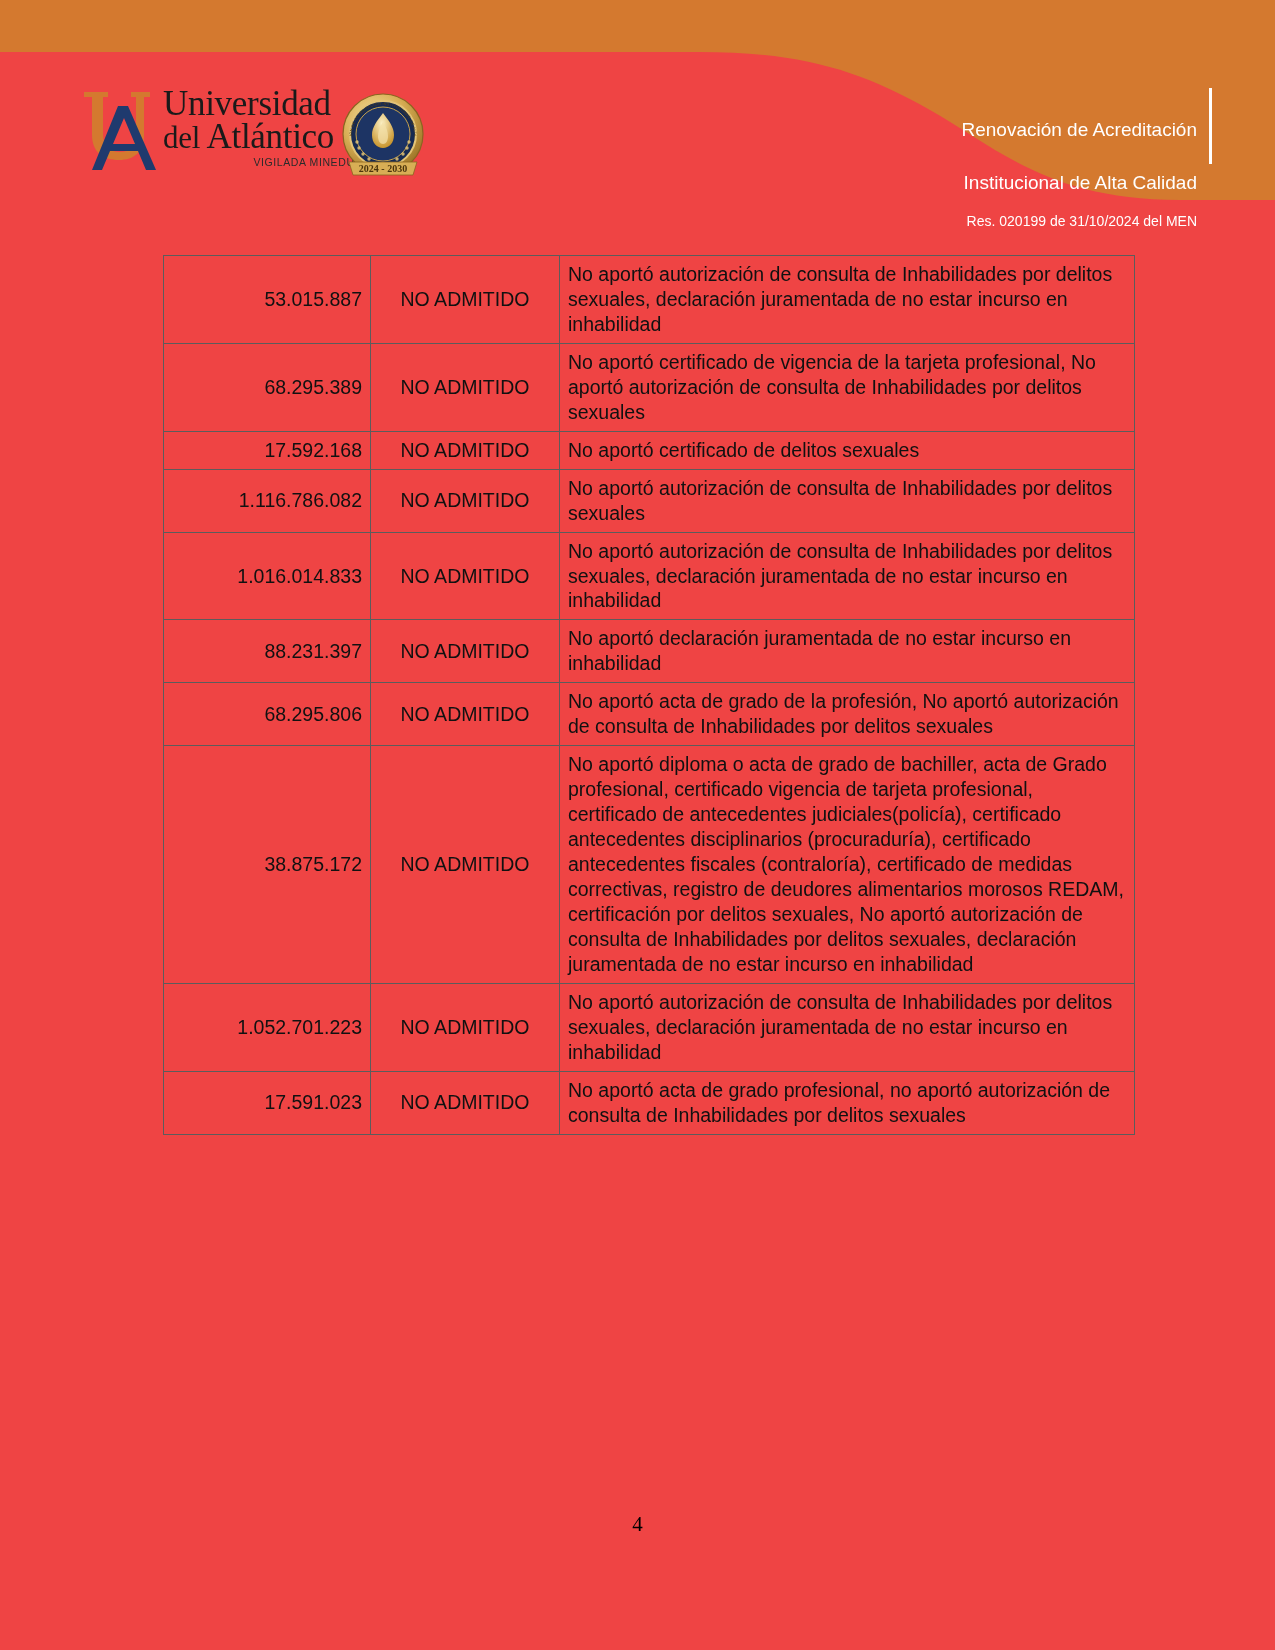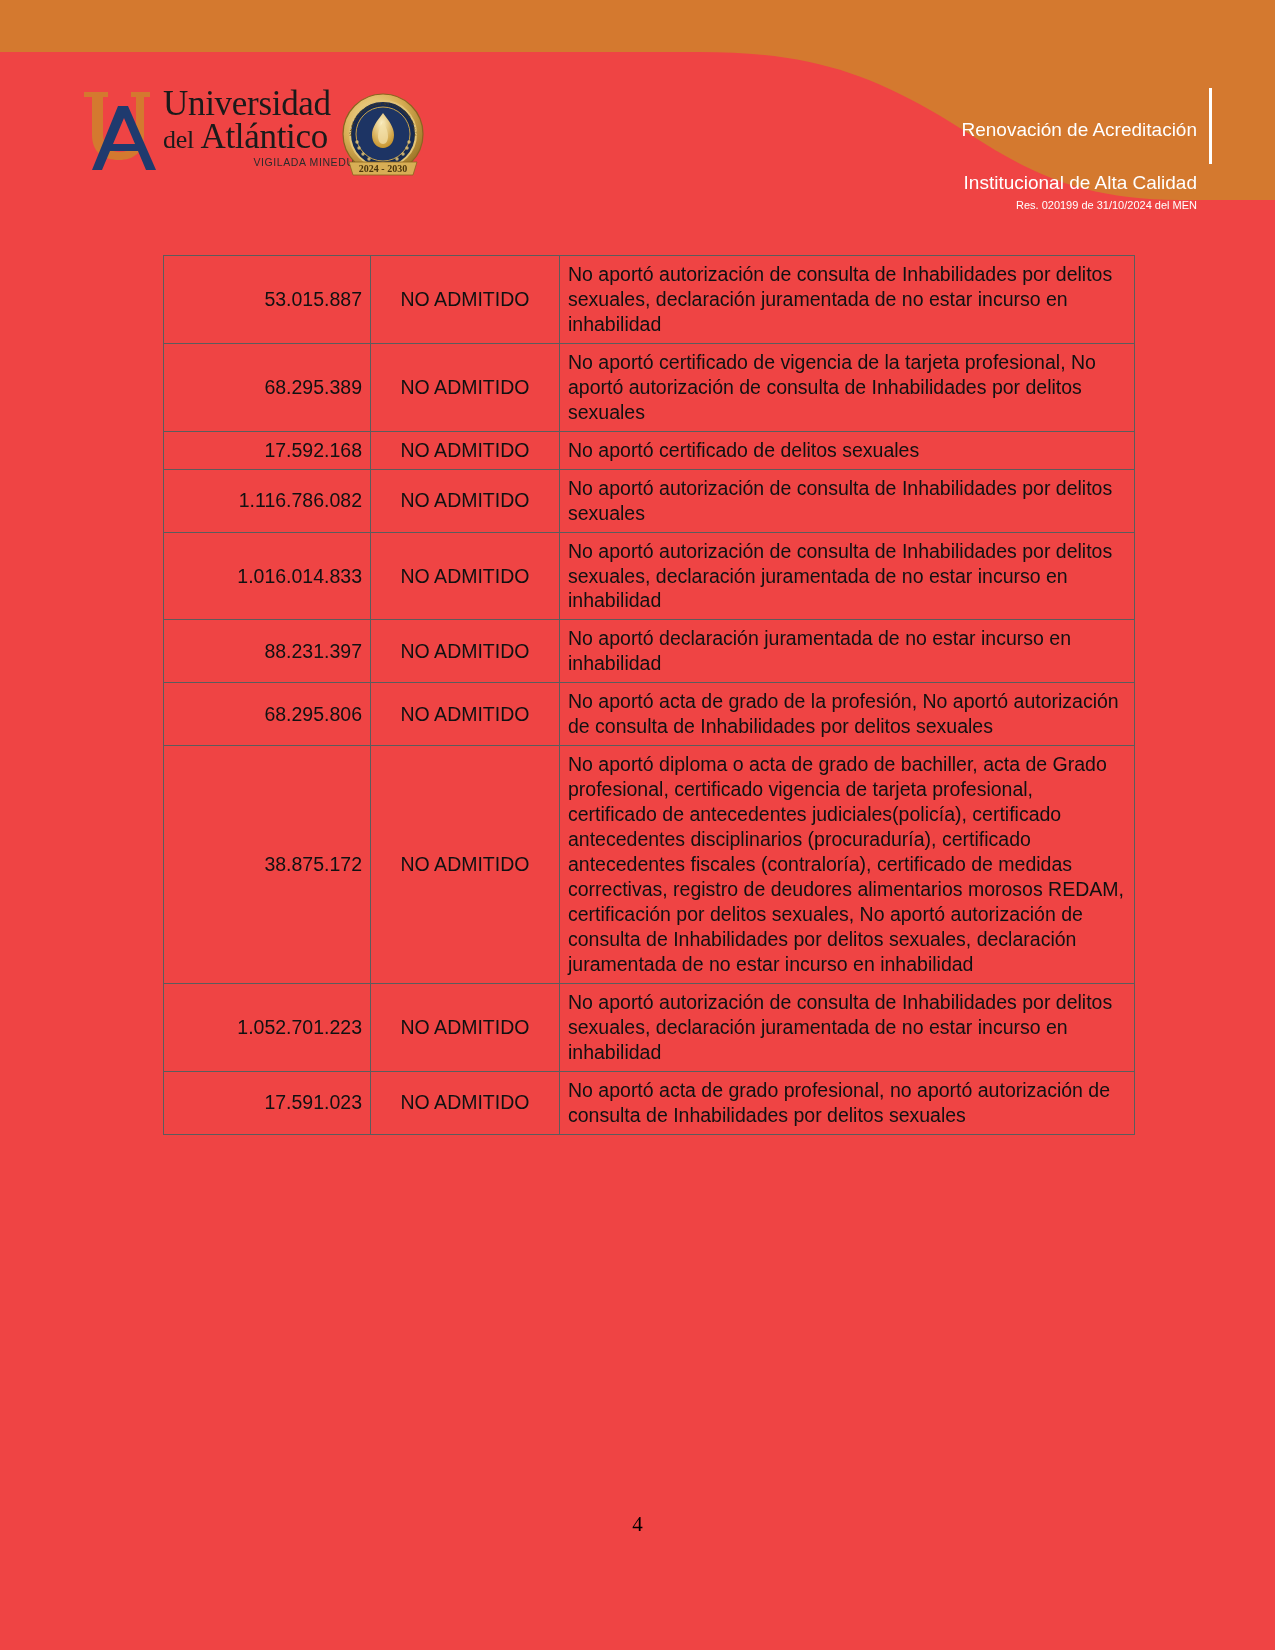--- a/index.html
+++ b/index.html
@@ -57,21 +57,21 @@
   }
   .logo-line2 {
     font-family: "Liberation Serif", serif;
     font-size: 35px;
     color: #1a1a1a;
     line-height: 1.02;
     letter-spacing: -0.3px;
     white-space: nowrap;
     margin-top: -3px;
   }
-  .logo-line2 .small { font-size: 26px; }
+  .logo-line2 .small { font-size: 31px; }
   .logo-tag {
     font-family: "Liberation Sans", sans-serif;
     font-size: 10.5px;
     letter-spacing: 0.6px;
     color: #2b2b2b;
     text-align: right;
     margin-top: 2px;
     padding-right: 4px;
     white-space: nowrap;
   }
@@ -92,22 +92,22 @@
     color: #ffffff;
     line-height: 1.18;
   }
   .header-right .hr-l1,
   .header-right .hr-l2 {
     font-size: 19px;
     white-space: nowrap;
     margin-top: 31px;
   }
   .header-right .hr-l3 {
-    font-size: 11px;
-    margin-top: 4px;
+    font-size: 14px;
+    margin-top: 18px;
     white-space: nowrap;
   }
   .header-rule {
     position: absolute;
     right: 63px;
     top: 88px;
     width: 3px;
     height: 76px;
     background: #ffffff;
   }

